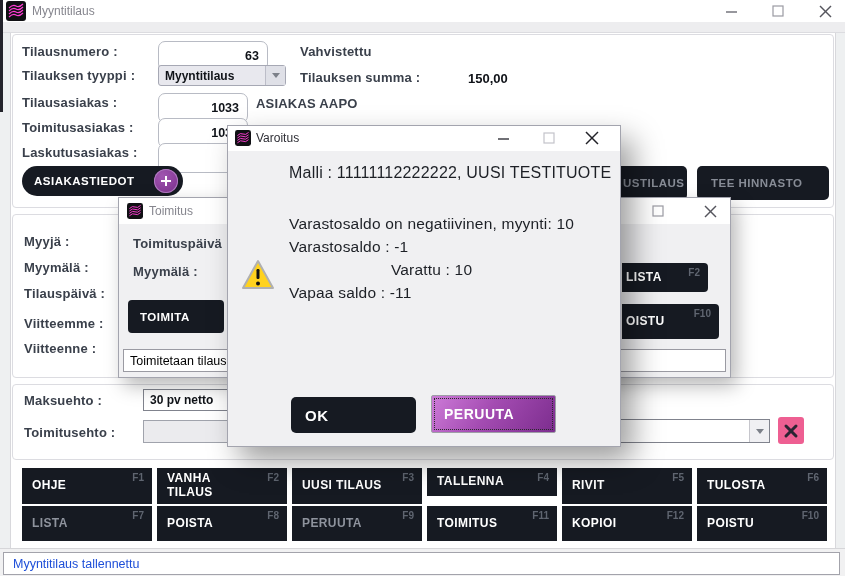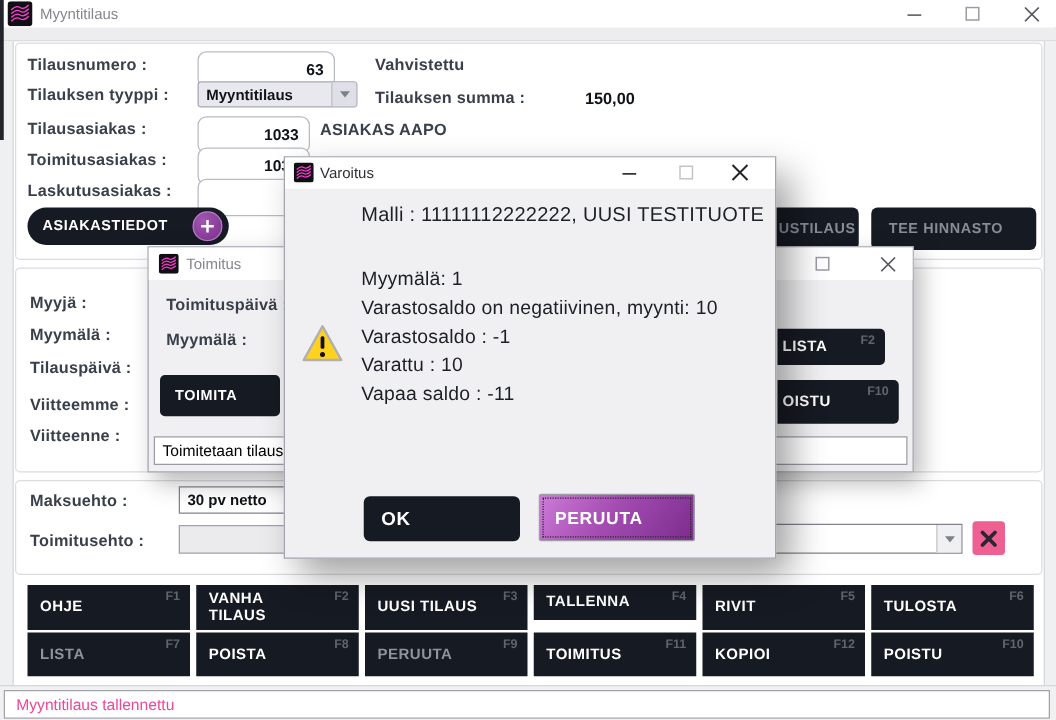--- a/index.html
+++ b/index.html
@@ -28,21 +28,21 @@
   .dlg-status{background:#fff;border:1px solid #9a9aa2;display:flex;align-items:center;
               font-size:12.5px;color:#000;padding-left:6px;box-sizing:border-box;white-space:nowrap;overflow:hidden;}
   .dtext{font-size:15.5px;font-weight:500;color:#1d2026;letter-spacing:.2px;white-space:nowrap;}
   .fbtn{background:#161a22;border-radius:0;display:flex;align-items:center;box-sizing:border-box;}
   .fbtn .flabel{color:#fff;font-weight:700;font-size:12px;letter-spacing:.4px;padding-left:10px;
                 line-height:1.15;white-space:pre-line;}
   .fbtn .flabel.dim{color:#8e939d;}
   .fbtn .fkey{position:absolute;top:4px;right:8px;font-size:10px;font-weight:600;color:#5f6570;}
   .statusstrip{background:#f1f1f2;border-top:1px solid #d6d6d9;}
   .statusfield{background:#fff;border:1px solid #a3a3ab;display:flex;align-items:center;padding-left:9px;
-               font-size:12.5px;color:#ec4899;box-sizing:border-box;}
+               font-size:12.5px;color:#1d4ed8;box-sizing:border-box;}
   .pinkbtn{background:#ee5f92;border-radius:3px;display:flex;align-items:center;justify-content:center;}
   .pluscirc{width:24px;height:24px;border-radius:50%;background:radial-gradient(circle at 35% 30%,#a055b0,#7b2f8c);
             box-shadow:inset 0 0 0 1px #b07cc0;display:flex;align-items:center;justify-content:center;}
   .okbtn{background:#161a22;border-radius:5px;color:#fff;font-weight:700;font-size:15px;letter-spacing:.5px;
          display:flex;align-items:center;padding-left:14px;box-sizing:border-box;}
   .perbtn{background:linear-gradient(125deg,#cd7bd8 0%,#a44cb2 45%,#7c2d8e 100%);border:1px solid #9e9ea6;
           outline:1px dotted #2b2b2b;outline-offset:-4px;border-radius:2px;color:#fff;font-weight:700;
           font-size:14px;letter-spacing:.5px;display:flex;align-items:center;padding-left:12px;box-sizing:border-box;}
 </style>
 </head>
@@ -308,24 +308,23 @@
     </div>
     <span class="dtext abs" style="left:61px;top:38px;font-size:16px;">Malli : 11111112222222, UUSI TESTITUOTE</span>
     <span class="abs" style="left:13px;top:133px;">
       <svg width="34" height="32" viewBox="0 0 34 32">
         <path d="M17 2 L32 29 L2 29 Z" fill="#ffd21e" stroke="#b0b0b0" stroke-width="2" stroke-linejoin="round"></path>
         <rect x="15.5" y="10" width="3" height="10" rx="1.2" fill="#111"></rect>
         <circle cx="17" cy="24.5" r="2" fill="#111"></circle>
       </svg>
     </span>
     <div class="abs" style="left:61px;top:86px;">
-      <div class="dtext" style="line-height:23px;">Myymälä: 1</div>
       <div class="dtext" style="line-height:23px;">Varastosaldo on negatiivinen, myynti: 10</div>
       <div class="dtext" style="line-height:23px;">Varastosaldo : -1</div>
-      <div class="dtext" style="line-height:23px;">Varattu : 10</div>
+      <div class="dtext" style="line-height:23px;text-align:center;">Varattu : 10</div>
       <div class="dtext" style="line-height:23px;">Vapaa saldo : -11</div>
     </div>
     <div class="okbtn abs" style="left:63px;top:271px;width:125px;height:36px;">
       <span>OK</span>
     </div>
     <div class="perbtn abs" style="left:203px;top:269px;width:125px;height:38px;">
       <span>PERUUTA</span>
     </div>
   </div>
 

